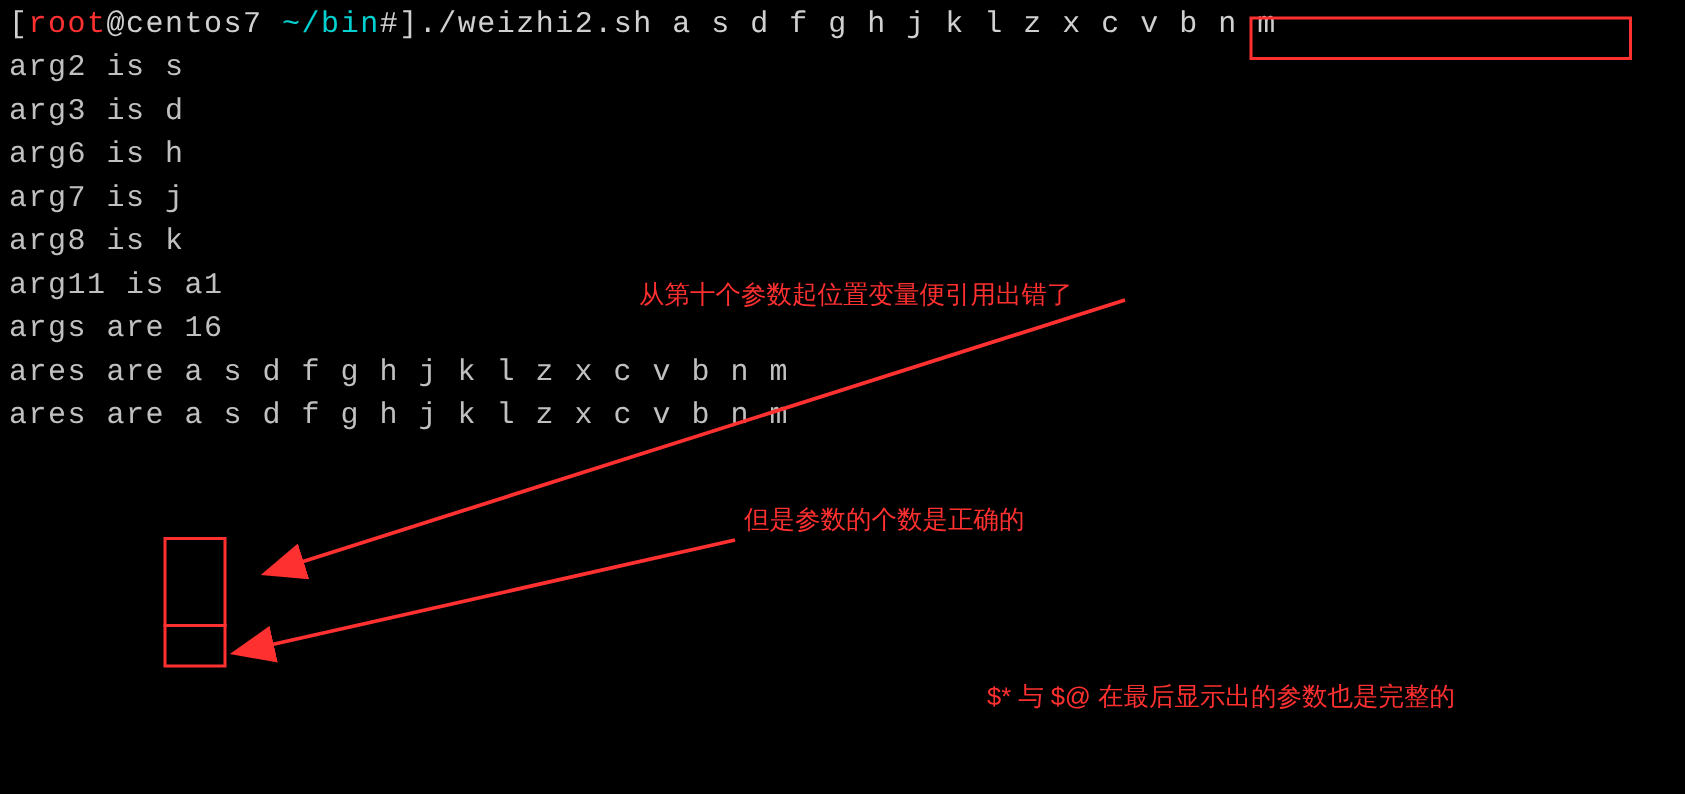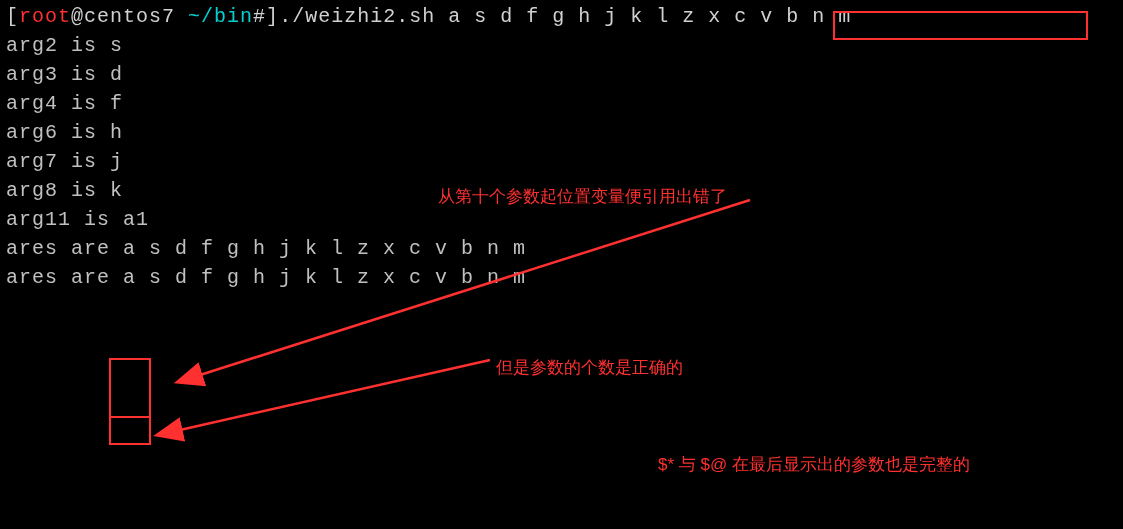--- a/index.html
+++ b/index.html
@@ -59,40 +59,40 @@
       height: 29px;
     }
     
     .annotation {
       position: absolute;
       color: #ff3030;
       font-family: 'Microsoft YaHei', sans-serif;
       font-size: 17px;
       letter-spacing: 0;
     }
-    .anno1 { left: 426px; top: 182px; margin-left: 12px; }
-    .anno2 { left: 496px; top: 353px; }
+    .anno1 { left: 426px; top: 182px; }
+    .anno2 { left: 496px; top: 332px; }
     .anno3 { left: 658px; top: 450px; }
     
     .arrow {
       position: absolute;
     }
   </style>
 </head>
 <body>
 
 <div class="terminal">
   <div class="line"><span class="bracket">[</span><span class="root">root</span><span class="host">@</span><span class="host">centos7</span><span class="host"> </span><span class="path">~/bin</span><span class="hash">#</span><span class="bracket">]</span><span class="cmd">./weizhi2.sh a s d f g h j k l z x c v b n m</span></div>
   <div class="line output">arg2 is s</div>
   <div class="line output">arg3 is d</div>
-  <div class="line output">arg4 is f</div>
   <div class="line output">arg6 is h</div>
   <div class="line output">arg7 is j</div>
   <div class="line output">arg8 is k</div>
   <div class="line output">arg11 is a1</div>
+  <div class="line output">args are 16</div>
   <div class="line output">ares are a s d f g h j k l z x c v b n m</div>
   <div class="line output">ares are a s d f g h j k l z x c v b n m</div>
 </div>
 
 <div class="red-box-1"></div>
 <div class="red-box-2"></div>
 <div class="red-box-3"></div>
 
 <div class="annotation anno1">从第十个参数起位置变量便引用出错了</div>
 <div class="annotation anno2">但是参数的个数是正确的</div>

